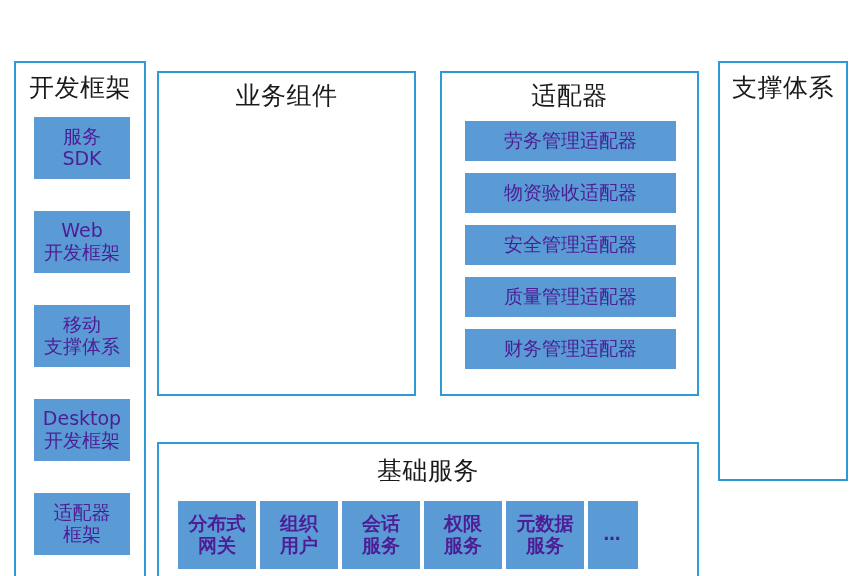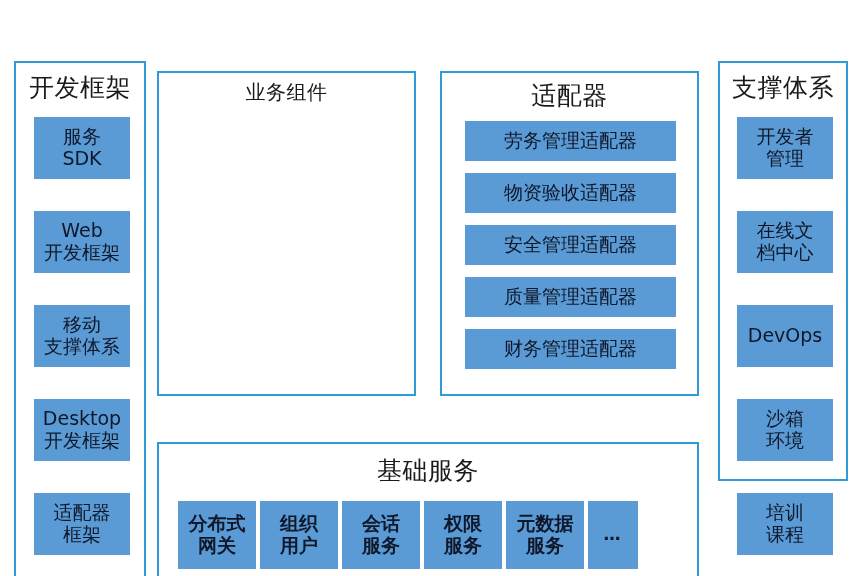--- a/index.html
+++ b/index.html
@@ -29,21 +29,21 @@
   .panel-title {
     text-align: center;
     color: #1a1a1a;
     font-weight: 400;
     letter-spacing: 0.5px;
     white-space: nowrap;
   }
   .tile {
     box-sizing: border-box;
     background: #5B9BD5;
-    color: #0f172a;
+    color: #4c1d95;
     display: flex;
     flex-direction: column;
     align-items: center;
     justify-content: center;
     text-align: center;
     line-height: 1.15;
     white-space: pre-line;
   }
 
   
@@ -65,21 +65,21 @@
   #panel-dev-framework .tile {
     height: 62px;
     font-size: 19px;
   }
 
   
   #panel-business {
     left: 157px; top: 24px; width: 259px; height: 325px;
   }
   #panel-business .panel-title {
-    font-size: 20px;
+    font-size: 25px;
     margin-top: 6px;
   }
   #panel-business .tile-list {
     position: absolute;
     left: 23px; top: 48px;
     width: 211px;
     display: flex;
     flex-direction: column;
     gap: 12px;
   }
@@ -191,31 +191,20 @@
       <div class="tile">劳务管理适配器</div>
       <div class="tile">物资验收适配器</div>
       <div class="tile">安全管理适配器</div>
       <div class="tile">质量管理适配器</div>
       <div class="tile">财务管理适配器</div>
     </div>
   </div>
 
   <div class="panel" id="panel-support">
     <div class="panel-title">支撑体系</div>
-    <div class="tile-list">
-      <div class="tile">开发者
-管理</div>
-      <div class="tile">在线文
-档中心</div>
-      <div class="tile">DevOps</div>
-      <div class="tile">沙箱
-环境</div>
-      <div class="tile">培训
-课程</div>
-    </div>
   </div>
 
   <div class="panel" id="panel-base-services">
     <div class="panel-title">基础服务</div>
     <div class="tile-row">
       <div class="tile">分布式
 网关</div>
       <div class="tile">组织
 用户</div>
       <div class="tile">会话

